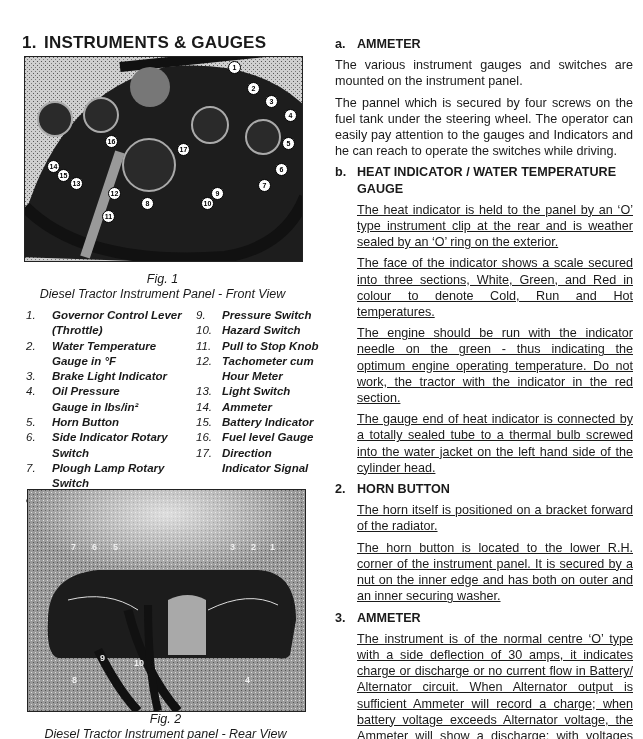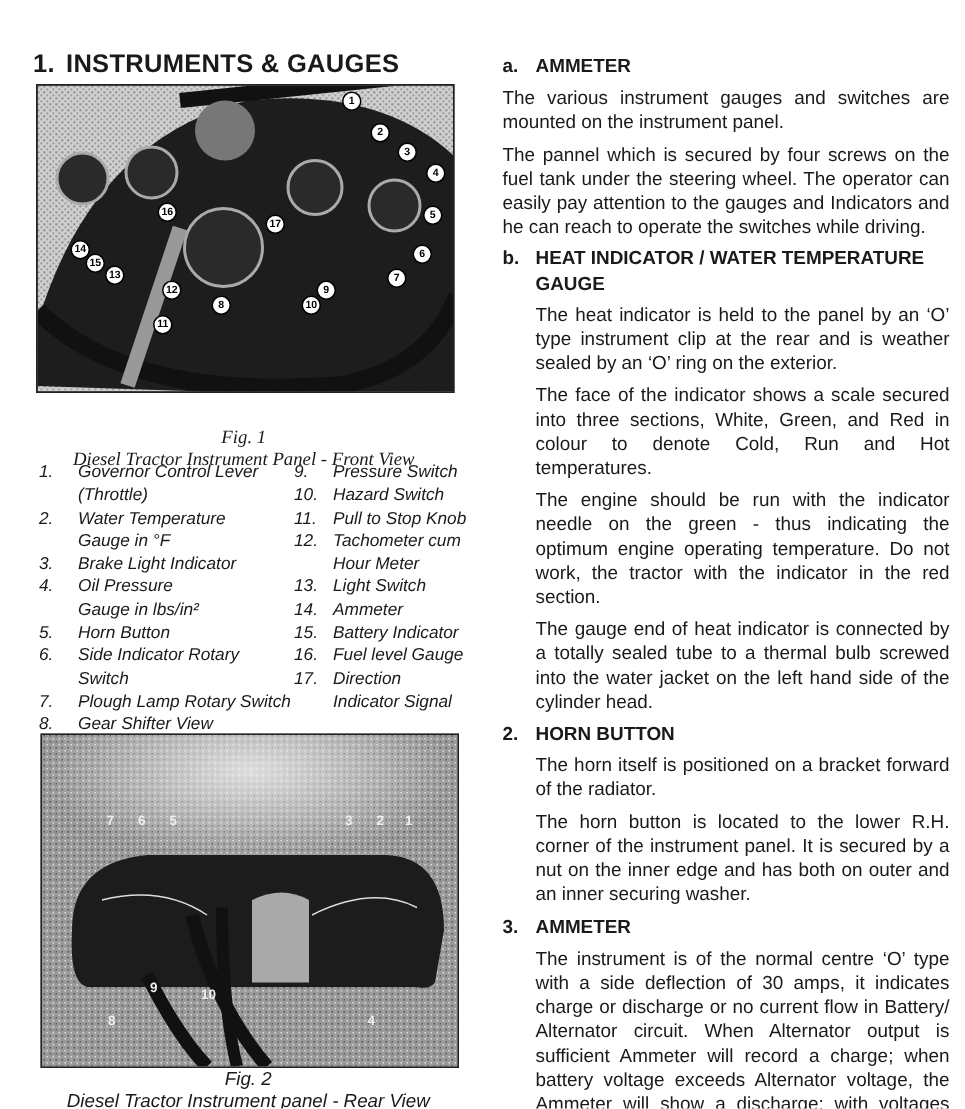--- a/index.html
+++ b/index.html
@@ -5,26 +5,26 @@
   html, body { margin: 0; padding: 0; background: #ffffff; }
   body { width: 643px; height: 739px; position: relative; overflow: hidden; color: #1a1a1a; font-family: "Liberation Sans", sans-serif; }
   .abs { position: absolute; }
   .h1 { font-weight: bold; font-size: 17px; letter-spacing: 0.2px; }
   .h1 .num { display: inline-block; width: 22px; }
   .photo { position: absolute; border: 1px solid #222; overflow: hidden; }
   .caption { position: absolute; text-align: center; font-style: italic; font-size: 12.5px; line-height: 15px; }
   .legend { position: absolute; font-style: italic; font-size: 11.5px; line-height: 15.3px; }
   .legend .row { display: flex; }
   .legend .n { width: 26px; flex: none; }
-  .legend .t { flex: 1; }
+  .legend .t { flex: 1; font-weight: bold; }
   .rc { position: absolute; left: 335px; width: 298px; font-size: 12.6px; line-height: 16.2px; }
   .rc p { margin: 0 0 5px 0; text-align: justify; }
   .rc .sec { font-weight: bold; font-size: 12.6px; display: flex; margin: 2px 0 5px 0; }
   .rc .sec .n { width: 22px; flex: none; }
-  .rc .ind { padding-left: 22px; }
+  .rc .ind { padding-left: 22px; text-decoration: underline; }
   .marker { position: absolute; width: 11px; height: 11px; border-radius: 50%; background: #fff; color: #000; font-size: 7px; font-weight: bold; text-align: center; line-height: 11px; border: 1px solid #000; }
   .rlabel { position: absolute; color: #eee; font-size: 9px; font-weight: bold; }
 </style>
 </head>
 <body>
 
 <div class="abs h1" style="left:22px; top:33px;">
   <span class="num">1.</span><span>INSTRUMENTS &amp; GAUGES</span>
 </div>
 
@@ -61,21 +61,21 @@
   <div class="marker" style="left:176px; top:140px;">10</div>
   <div class="marker" style="left:77px; top:153px;">11</div>
   <div class="marker" style="left:83px; top:130px;">12</div>
   <div class="marker" style="left:45px; top:120px;">13</div>
   <div class="marker" style="left:22px; top:103px;">14</div>
   <div class="marker" style="left:32px; top:112px;">15</div>
   <div class="marker" style="left:80px; top:78px;">16</div>
   <div class="marker" style="left:152px; top:86px;">17</div>
 </div>
 
-<div class="caption" style="left:24px; top:284px; width:277px;font-family:Liberation Serif, serif;">
+<div class="caption" style="left:24px; top:272px; width:277px;">
   <div>Fig. 1</div>
   <div>Diesel Tractor Instrument Panel - Front View</div>
 </div>
 
 <div class="legend" style="left:26px; top:308px; width:170px;" id="legend1">
     <div class="row">
       <span class="n">1.</span>
       <span class="t">Governor Control Lever</span>
     </div>
     <div class="row">

